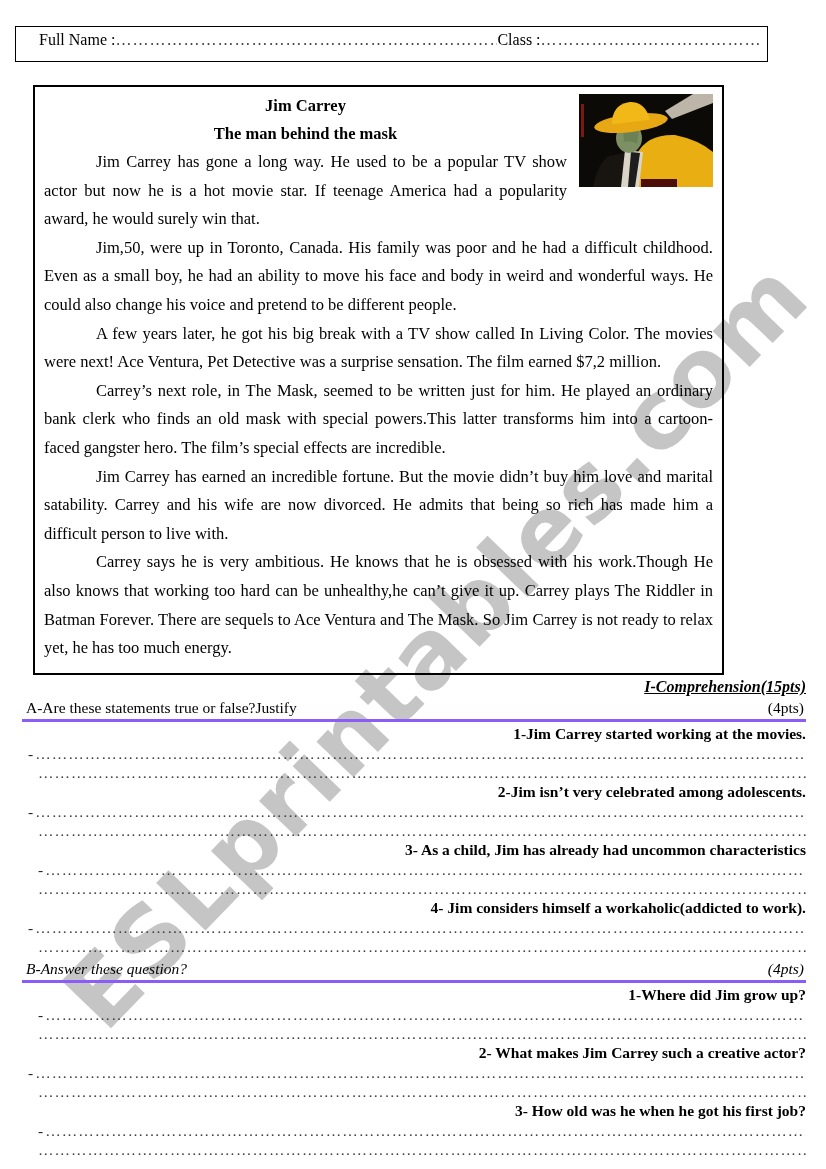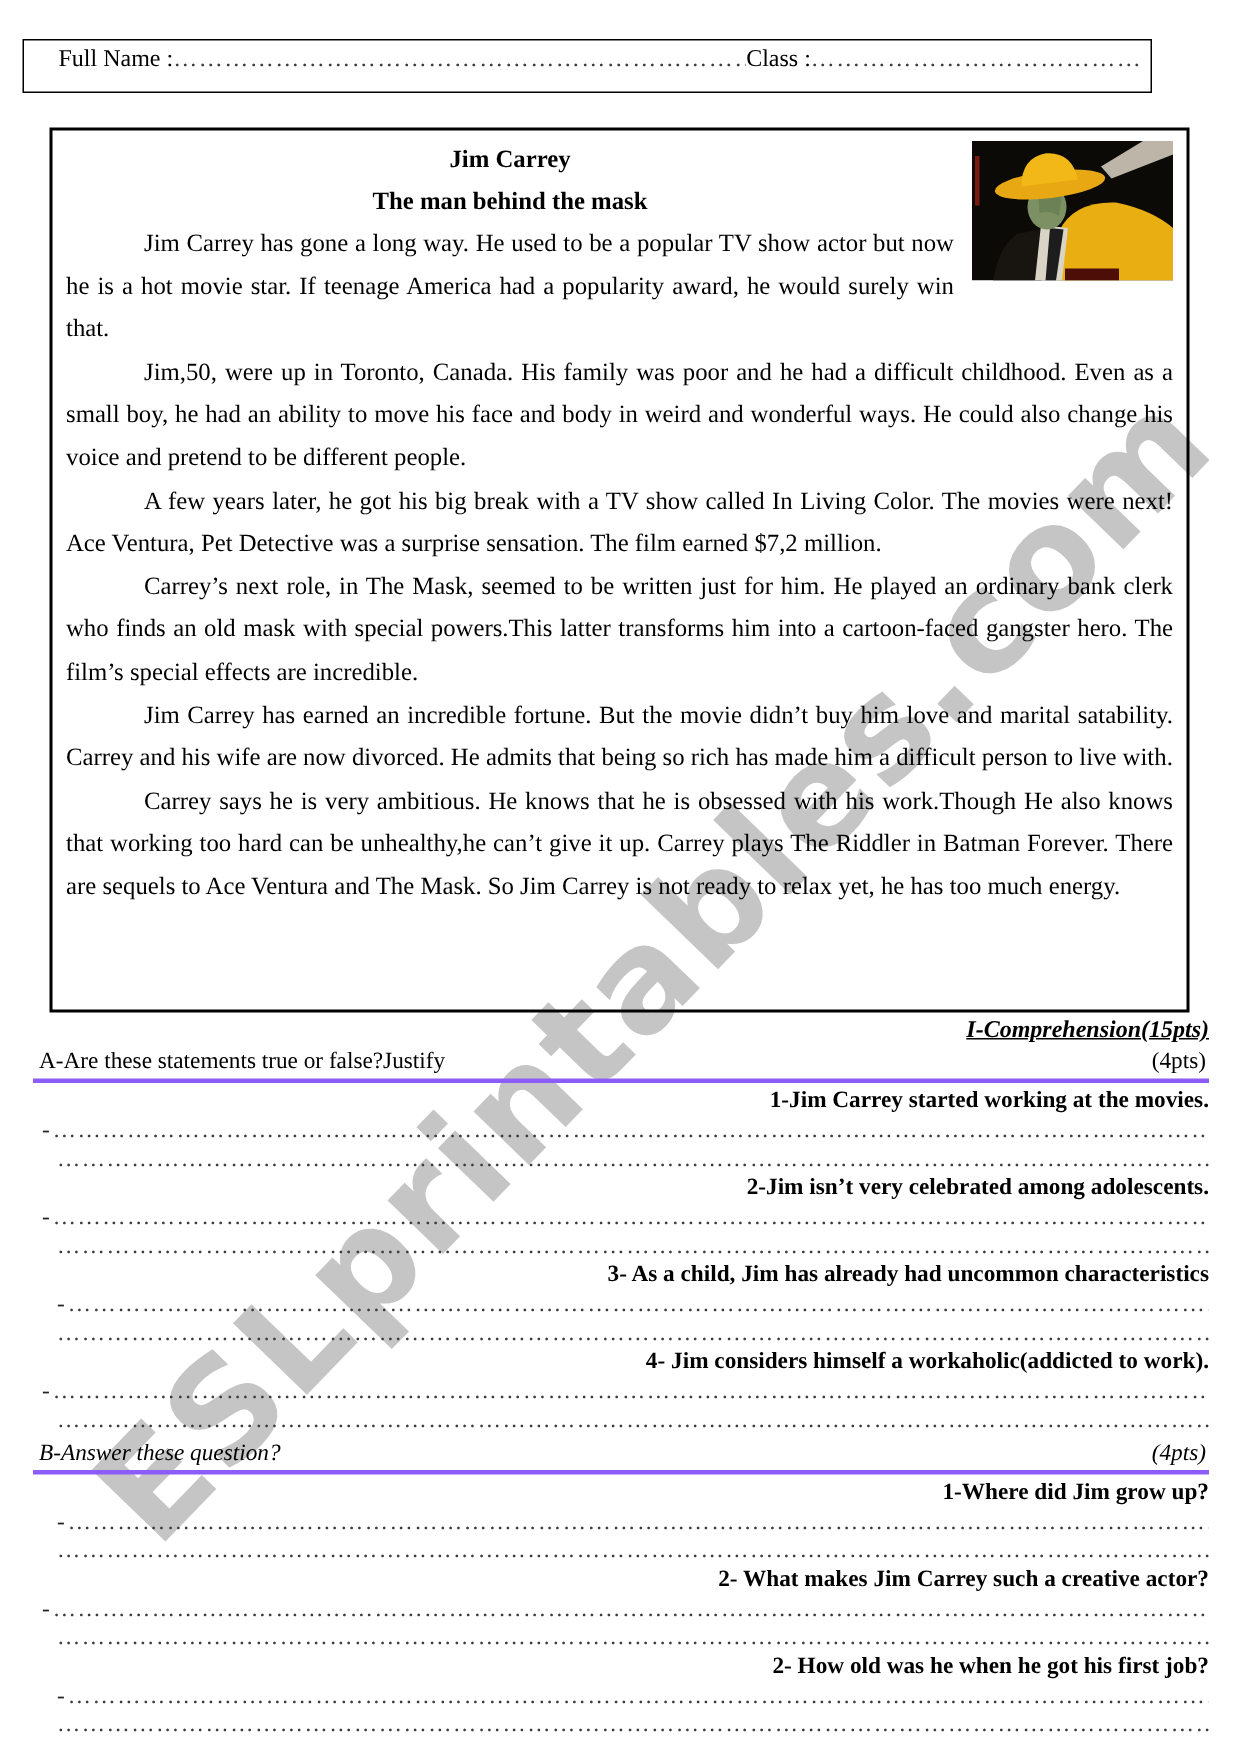--- a/index.html
+++ b/index.html
@@ -23,21 +23,21 @@
     display:flex;align-items:flex-start;padding:4px 6px 0 23px;
     font-size:16px;white-space:nowrap;
   }
   .namebox .lbl{flex:0 0 auto;}
   .dotrun{overflow:hidden;white-space:nowrap;color:#3c3c3c;letter-spacing:1px;}
   .dotrun.first{flex:0 0 382px;}
   .dotrun.second{flex:1 1 auto;}
 
   
   .articlebox{
-    position:absolute;left:33px;top:85px;width:760px;height:590px;
+    position:absolute;left:33px;top:85px;width:691px;height:590px;
     border:2px solid #000;box-sizing:border-box;
     padding:5px 9px 0 9px;font-size:16.5px;line-height:28.6px;
     text-align:justify;
   }
   .article-title,.article-subtitle{
     text-align:center;font-weight:bold;line-height:28px;text-indent:0;
   }
   .photo{
     float:right;width:134px;height:93px;margin:2px 0 6px 12px;display:block;
   }
@@ -178,21 +178,21 @@
       <div class="ansline">
           <span class="dash">-</span>
           <span class="dots">……………………………………………………………………………………………………………………………………………………………………………………………………………………………………</span>
         </div>
       <div class="ansline indent2">
           <span class="dots">……………………………………………………………………………………………………………………………………………………………………………………………………………………………………</span>
         </div>
     </div>
 
     <div class="qblock">
-      <div class="qtext">2- How old was he when he got his first job?</div>
+      <div class="qtext">3- How old was he when he got his first job?</div>
       <div class="ansline indent2">
           <span class="dash">-</span>
           <span class="dots">……………………………………………………………………………………………………………………………………………………………………………………………………………………………………</span>
         </div>
       <div class="ansline indent2">
           <span class="dots">……………………………………………………………………………………………………………………………………………………………………………………………………………………………………</span>
         </div>
     </div>
   </div>
 

